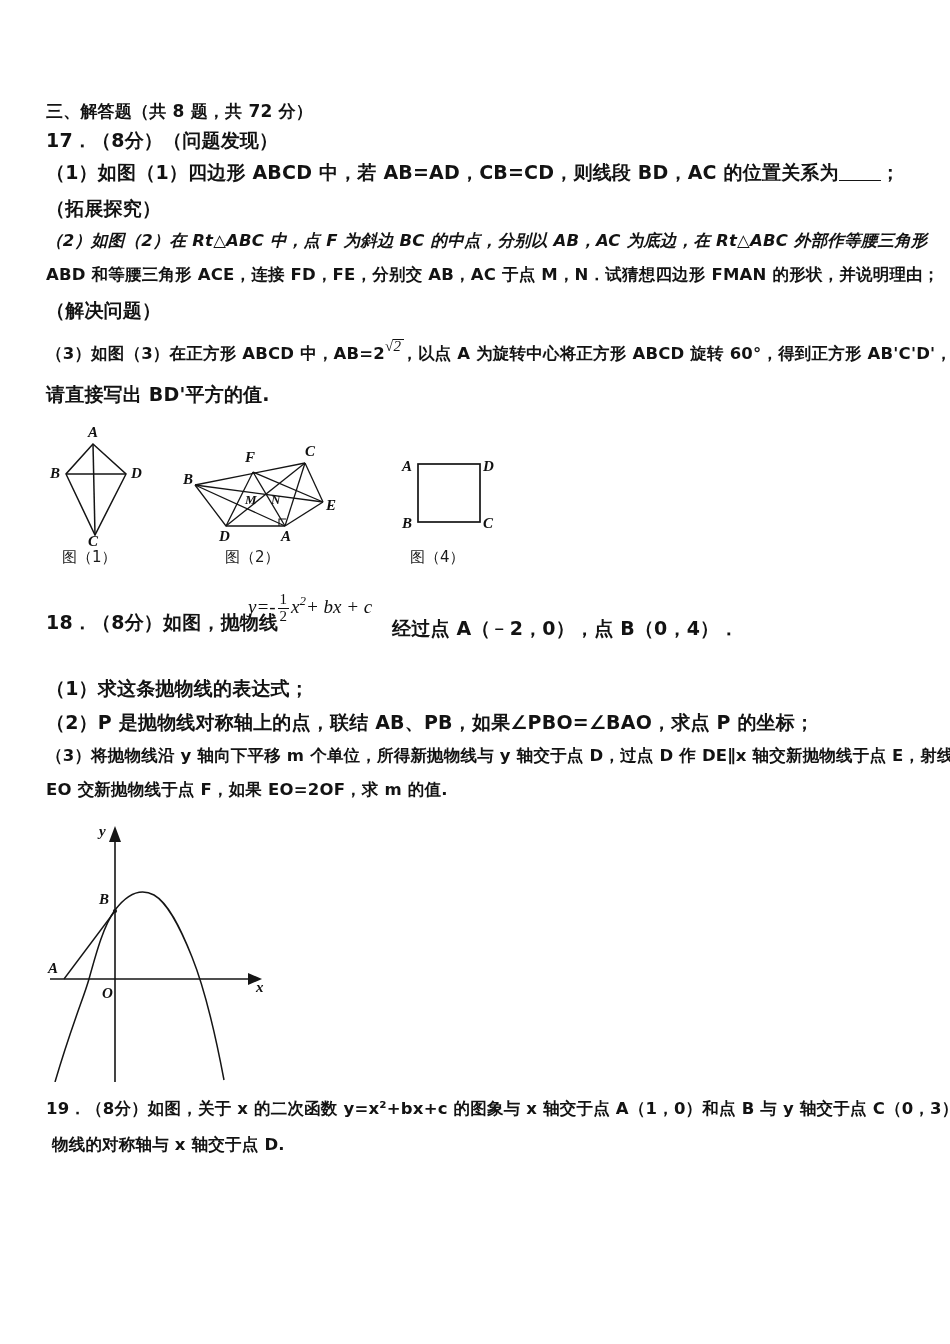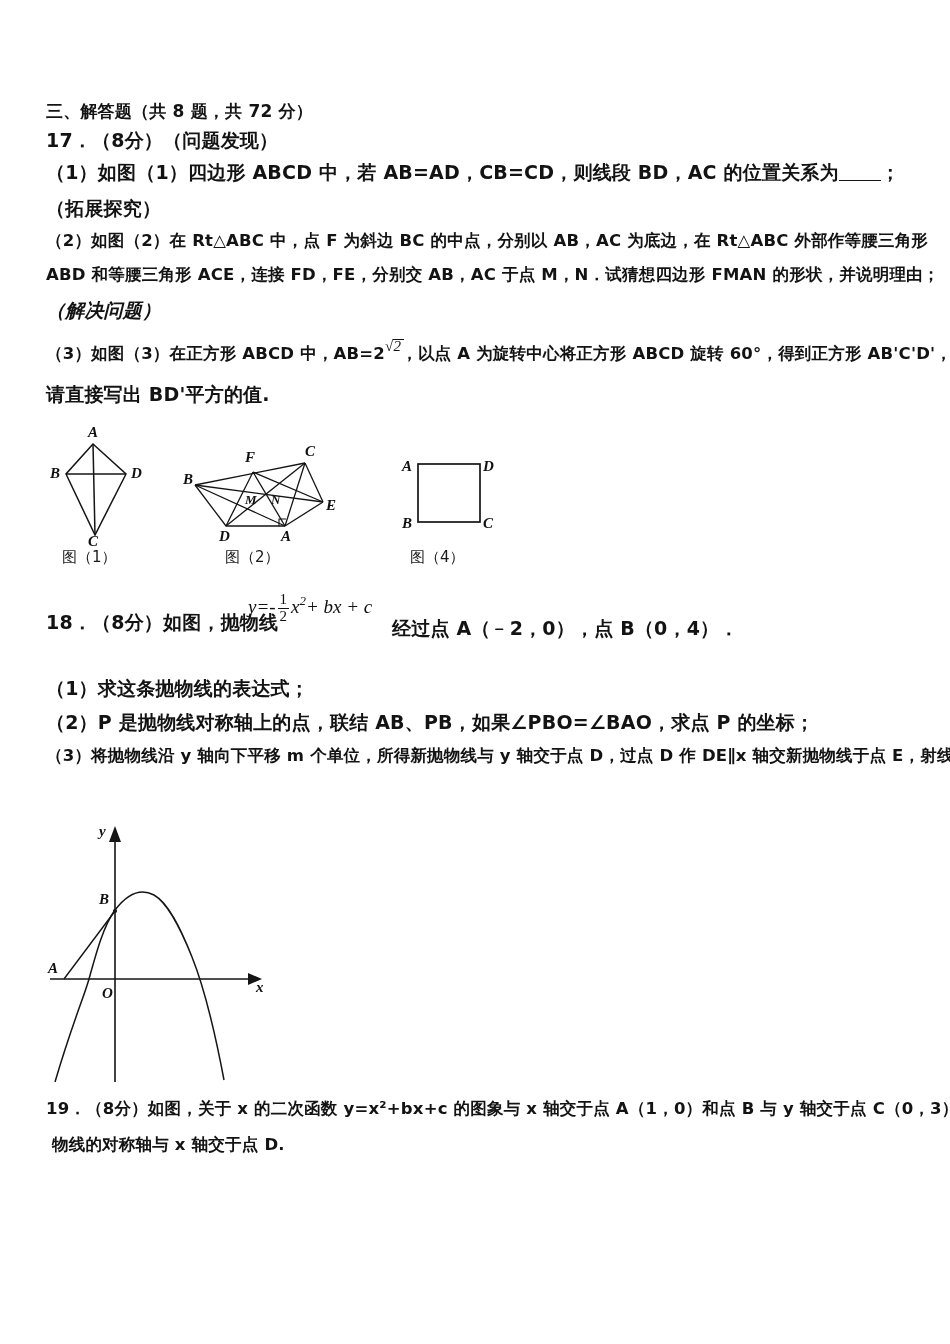--- a/index.html
+++ b/index.html
@@ -116,24 +116,24 @@
   <div class="tline cn" style="left:46px; top:100px; font-size:17px;">三、解答题（共 8 题，共 72 分）</div>
 
   <div class="tline cn" style="left:46px; top:128px;">17．（8分）（问题发现）</div>
 
   <div class="tline" style="left:46px; top:160px;">
     <span class="cn">（1）如图（1）四边形 ABCD 中，若 AB=AD，CB=CD，则线段 BD，AC 的位置关系为</span><span class="blank-line"></span><span class="cn">；</span>
   </div>
 
   <div class="tline cn" style="left:46px; top:196px;">（拓展探究）</div>
 
-  <div class="tline cn" style="left:46px; top:230px; font-size:16.5px;">（2）如图（2）在 Rt△ABC 中，点 F 为斜边 BC 的中点，分别以 AB，AC 为底边，在 Rt△ABC 外部作等腰三角形</div>
+  <div class="tline cn" style="left:46px; top:230px; font-size:16.5px;font-style:italic;">（2）如图（2）在 Rt△ABC 中，点 F 为斜边 BC 的中点，分别以 AB，AC 为底边，在 Rt△ABC 外部作等腰三角形</div>
   <div class="tline cn" style="left:46px; top:264px; font-size:16.5px;">ABD 和等腰三角形 ACE，连接 FD，FE，分别交 AB，AC 于点 M，N．试猜想四边形 FMAN 的形状，并说明理由；</div>
 
-  <div class="tline cn" style="left:46px; top:298px;font-style:italic;">（解决问题）</div>
+  <div class="tline cn" style="left:46px; top:298px;">（解决问题）</div>
 
   <div class="tline" style="left:46px; top:338px; font-size:16.5px;">
     <span class="cn">（3）如图（3）在正方形 ABCD 中，AB=2</span><span class="radical"><span class="bar"></span>√2</span><span class="cn">，以点 A 为旋转中心将正方形 ABCD 旋转 60°，得到正方形 AB'C'D'，</span>
   </div>
   <div class="tline cn" style="left:46px; top:382px;">请直接写出 BD'平方的值.</div>
 
   <div class="fig" style="left:48px; top:422px;">
     <svg width="160" height="125" viewBox="0 0 160 125">
       <g stroke="#151515" stroke-width="1.5" fill="none">
 
@@ -205,20 +205,21 @@
 
   <div class="formula" style="left:248px; top:592px;">
     <span>y</span><span>=-</span><span class="frac"><span class="num">1</span><span class="den">2</span></span><span>x</span><span class="sup">2</span><span>+ bx + c</span>
   </div>
 
   <div class="tline cn" style="left:392px; top:616px;">经过点 A（﹣2，0），点 B（0，4）．</div>
 
   <div class="tline cn" style="left:46px; top:676px;">（1）求这条抛物线的表达式；</div>
   <div class="tline cn" style="left:46px; top:710px;">（2）P 是抛物线对称轴上的点，联结 AB、PB，如果∠PBO=∠BAO，求点 P 的坐标；</div>
   <div class="tline cn" style="left:46px; top:745px; font-size:16.5px;">（3）将抛物线沿 y 轴向下平移 m 个单位，所得新抛物线与 y 轴交于点 D，过点 D 作 DE∥x 轴交新抛物线于点 E，射线</div>
+  <div class="tline cn" style="left:46px; top:779px; font-size:16.5px;">EO 交新抛物线于点 F，如果 EO=2OF，求 m 的值.</div>
 
   <div class="fig" style="left:42px; top:812px;">
     <svg width="260" height="270" viewBox="0 0 260 270">
 
       <g stroke="#151515" stroke-width="1.6" fill="none">
 
         <line x1="8" y1="167" x2="206" y2="167"></line>
 
         <line x1="73" y1="272" x2="73" y2="18"></line>
       </g>

